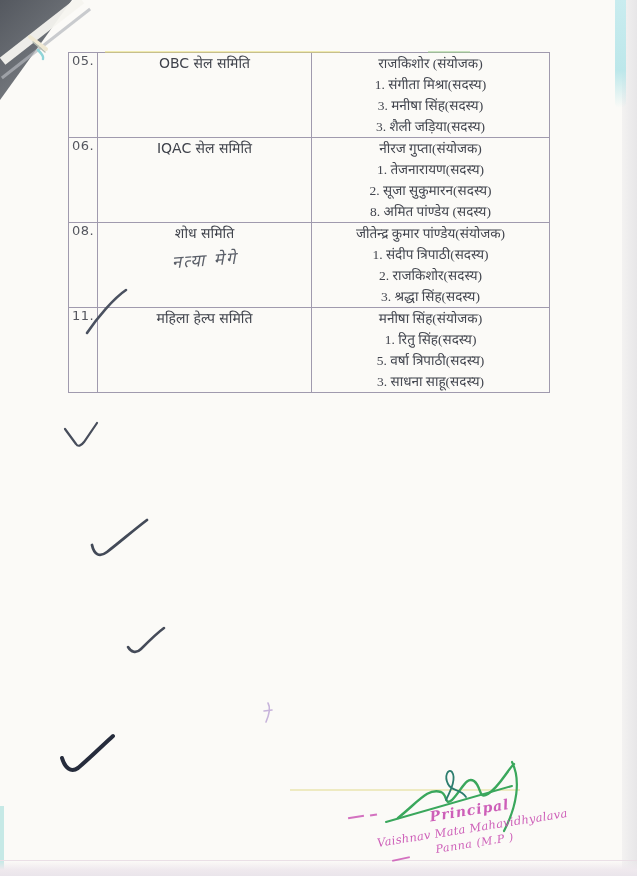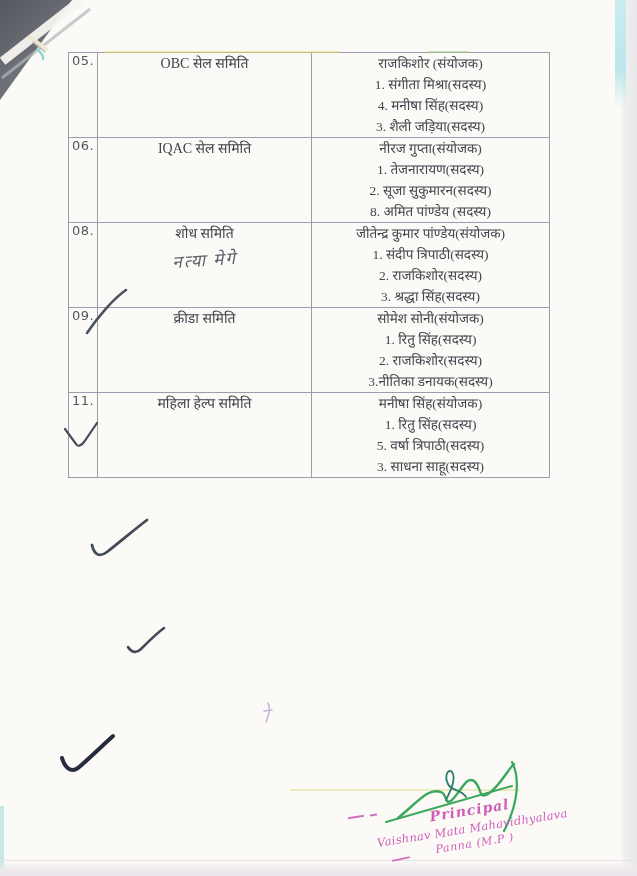--- a/index.html
+++ b/index.html
@@ -30,21 +30,21 @@
   .doc-table{position:absolute;left:68px;top:52px;width:480px;
     border-collapse:collapse;table-layout:fixed;
     color:#45484f;}
   .doc-table td{border:1px solid #a09aae;vertical-align:top;padding:0;}
   .doc-table{border:1.5px solid #938da2;}
   .col-num{width:28px;}
   .col-name{width:213px;}
   .col-members{width:237px;}
   tr.row{height:80px;margin-left:48px;}
   .cell-num{text-align:center;padding-top:28px;font-size:13px;color:#54565e;letter-spacing:.5px;}
-  .cell-name{text-align:center;padding-top:36px;font-size:14px;color:#3f424b;font-family:Liberation Serif, serif;}
+  .cell-name{text-align:center;padding-top:36px;font-size:14px;color:#3f424b;}
   .cell-members{padding-top:20px;text-align:center;font-size:13.5px;line-height:21px;color:#43464f;}
   .member-line{display:block;white-space:nowrap;font-family:Liberation Serif, serif;}
   .handwritten-note{display:block;margin-top:6px;font-size:17px;color:#3f4450;
     transform:rotate(-4deg);font-style:italic;letter-spacing:2px;opacity:.85;}
   
   .tint{position:absolute;height:2px;opacity:.55;}
   .tint-yellow-top{left:105px;top:51px;width:235px;background:#e6dd74;}
   .tint-green-top{left:428px;top:51px;width:42px;background:#9fd08e;}
   .tint-yellow-bottom{left:290px;top:789px;width:230px;background:#ded87e;opacity:.45;}
   
@@ -73,21 +73,21 @@
 <div class="fold-shadow"></div>
 
 <table class="doc-table">
   <tbody>
     <tr class="row">
       <td class="col-num cell-num">05.</td>
       <td class="col-name cell-name">OBC सेल समिति</td>
       <td class="col-members cell-members">
         <span class="member-line">राजकिशोर (संयोजक)</span>
         <span class="member-line">1. संगीता मिश्रा(सदस्य)</span>
-        <span class="member-line">4. मनीषा सिंह(सदस्य)</span>
+        <span class="member-line">3. मनीषा सिंह(सदस्य)</span>
         <span class="member-line">3. शैली जड़िया(सदस्य)</span>
       </td>
     </tr>
     <tr class="row">
       <td class="col-num cell-num">06.</td>
       <td class="col-name cell-name">IQAC सेल समिति</td>
       <td class="col-members cell-members">
         <span class="member-line">नीरज गुप्ता(संयोजक)</span>
         <span class="member-line">1. तेजनारायण(सदस्य)</span>
         <span class="member-line">2. सूजा सुकुमारन(सदस्य)</span>
@@ -98,30 +98,20 @@
       <td class="col-num cell-num">08.</td>
       <td class="col-name cell-name">
         <span>शोध समिति</span>
         <span class="handwritten-note">नत्या मेगे</span>
       </td>
       <td class="col-members cell-members">
         <span class="member-line">जीतेन्द्र कुमार पांण्डेय(संयोजक)</span>
         <span class="member-line">1. संदीप त्रिपाठी(सदस्य)</span>
         <span class="member-line">2. राजकिशोर(सदस्य)</span>
         <span class="member-line">3. श्रद्धा सिंह(सदस्य)</span>
-      </td>
-    </tr>
-    <tr class="row">
-      <td class="col-num cell-num">09.</td>
-      <td class="col-name cell-name">क्रीडा समिति</td>
-      <td class="col-members cell-members">
-        <span class="member-line">सोमेश सोनी(संयोजक)</span>
-        <span class="member-line">1. रितु सिंह(सदस्य)</span>
-        <span class="member-line">2. राजकिशोर(सदस्य)</span>
-        <span class="member-line">3.नीतिका डनायक(सदस्य)</span>
       </td>
     </tr>
     <tr class="row">
       <td class="col-num cell-num">11.</td>
       <td class="col-name cell-name">महिला हेल्प समिति</td>
       <td class="col-members cell-members">
         <span class="member-line">मनीषा सिंह(संयोजक)</span>
         <span class="member-line">1. रितु सिंह(सदस्य)</span>
         <span class="member-line">5. वर्षा त्रिपाठी(सदस्य)</span>
         <span class="member-line">3. साधना साहू(सदस्य)</span>

